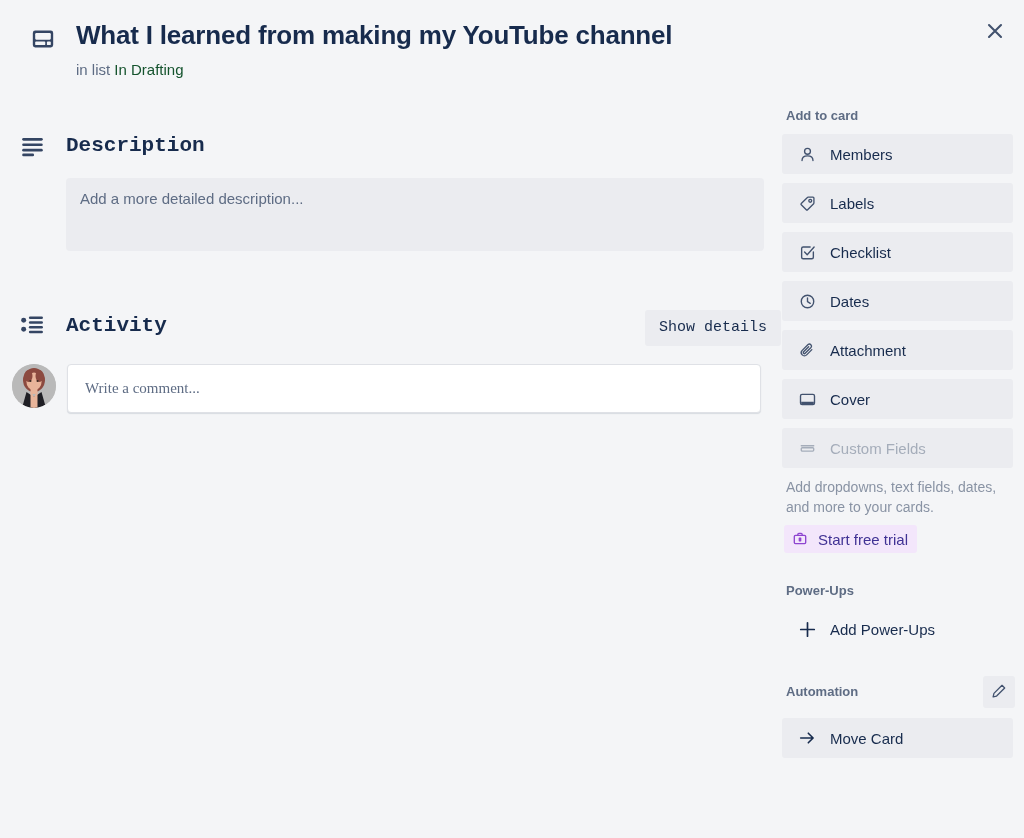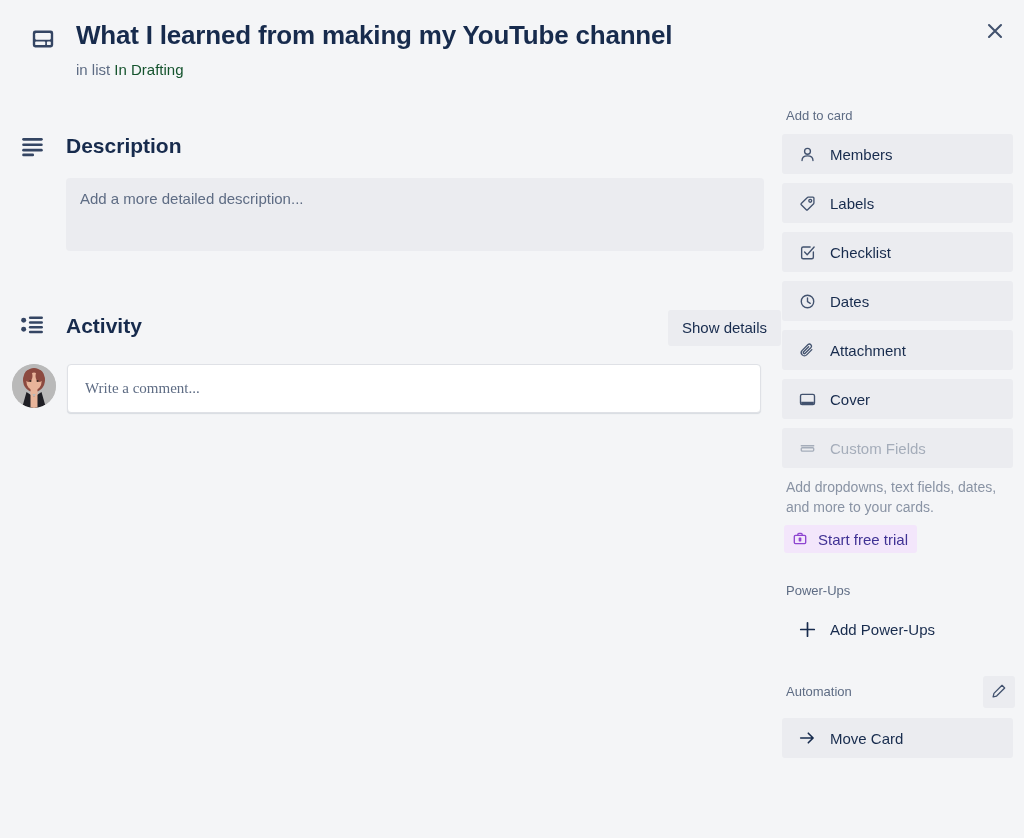--- a/index.html
+++ b/index.html
@@ -81,20 +81,21 @@
   .section {
     position: absolute;
     left: 0;
     right: 0;
   }
   .section-head {
     position: relative;
     height: 36px;
     display: flex;
     align-items: center;
+    font-family: Liberation Mono, monospace;
   }
   .section-title {
     margin-left: 66px;
     font-size: 21px;
     font-weight: 600;
     line-height: 26px;
     color: #172b4d;
   }
 
   
@@ -166,21 +167,21 @@
     position: absolute;
     right: 0;
     top: 0;
     width: 242px;
     height: 838px;
     padding-top: 108px;
   }
 
   .side-heading {
     font-size: 13px;
-    font-weight: 400;
+    font-weight: 700;
     line-height: 16px;
     color: #5e6c84;
     padding-left: 4px;
     margin-bottom: 10px;
   }
   .side-heading-row {
     display: flex;
     align-items: center;
     justify-content: space-between;
     padding-right: 9px;

